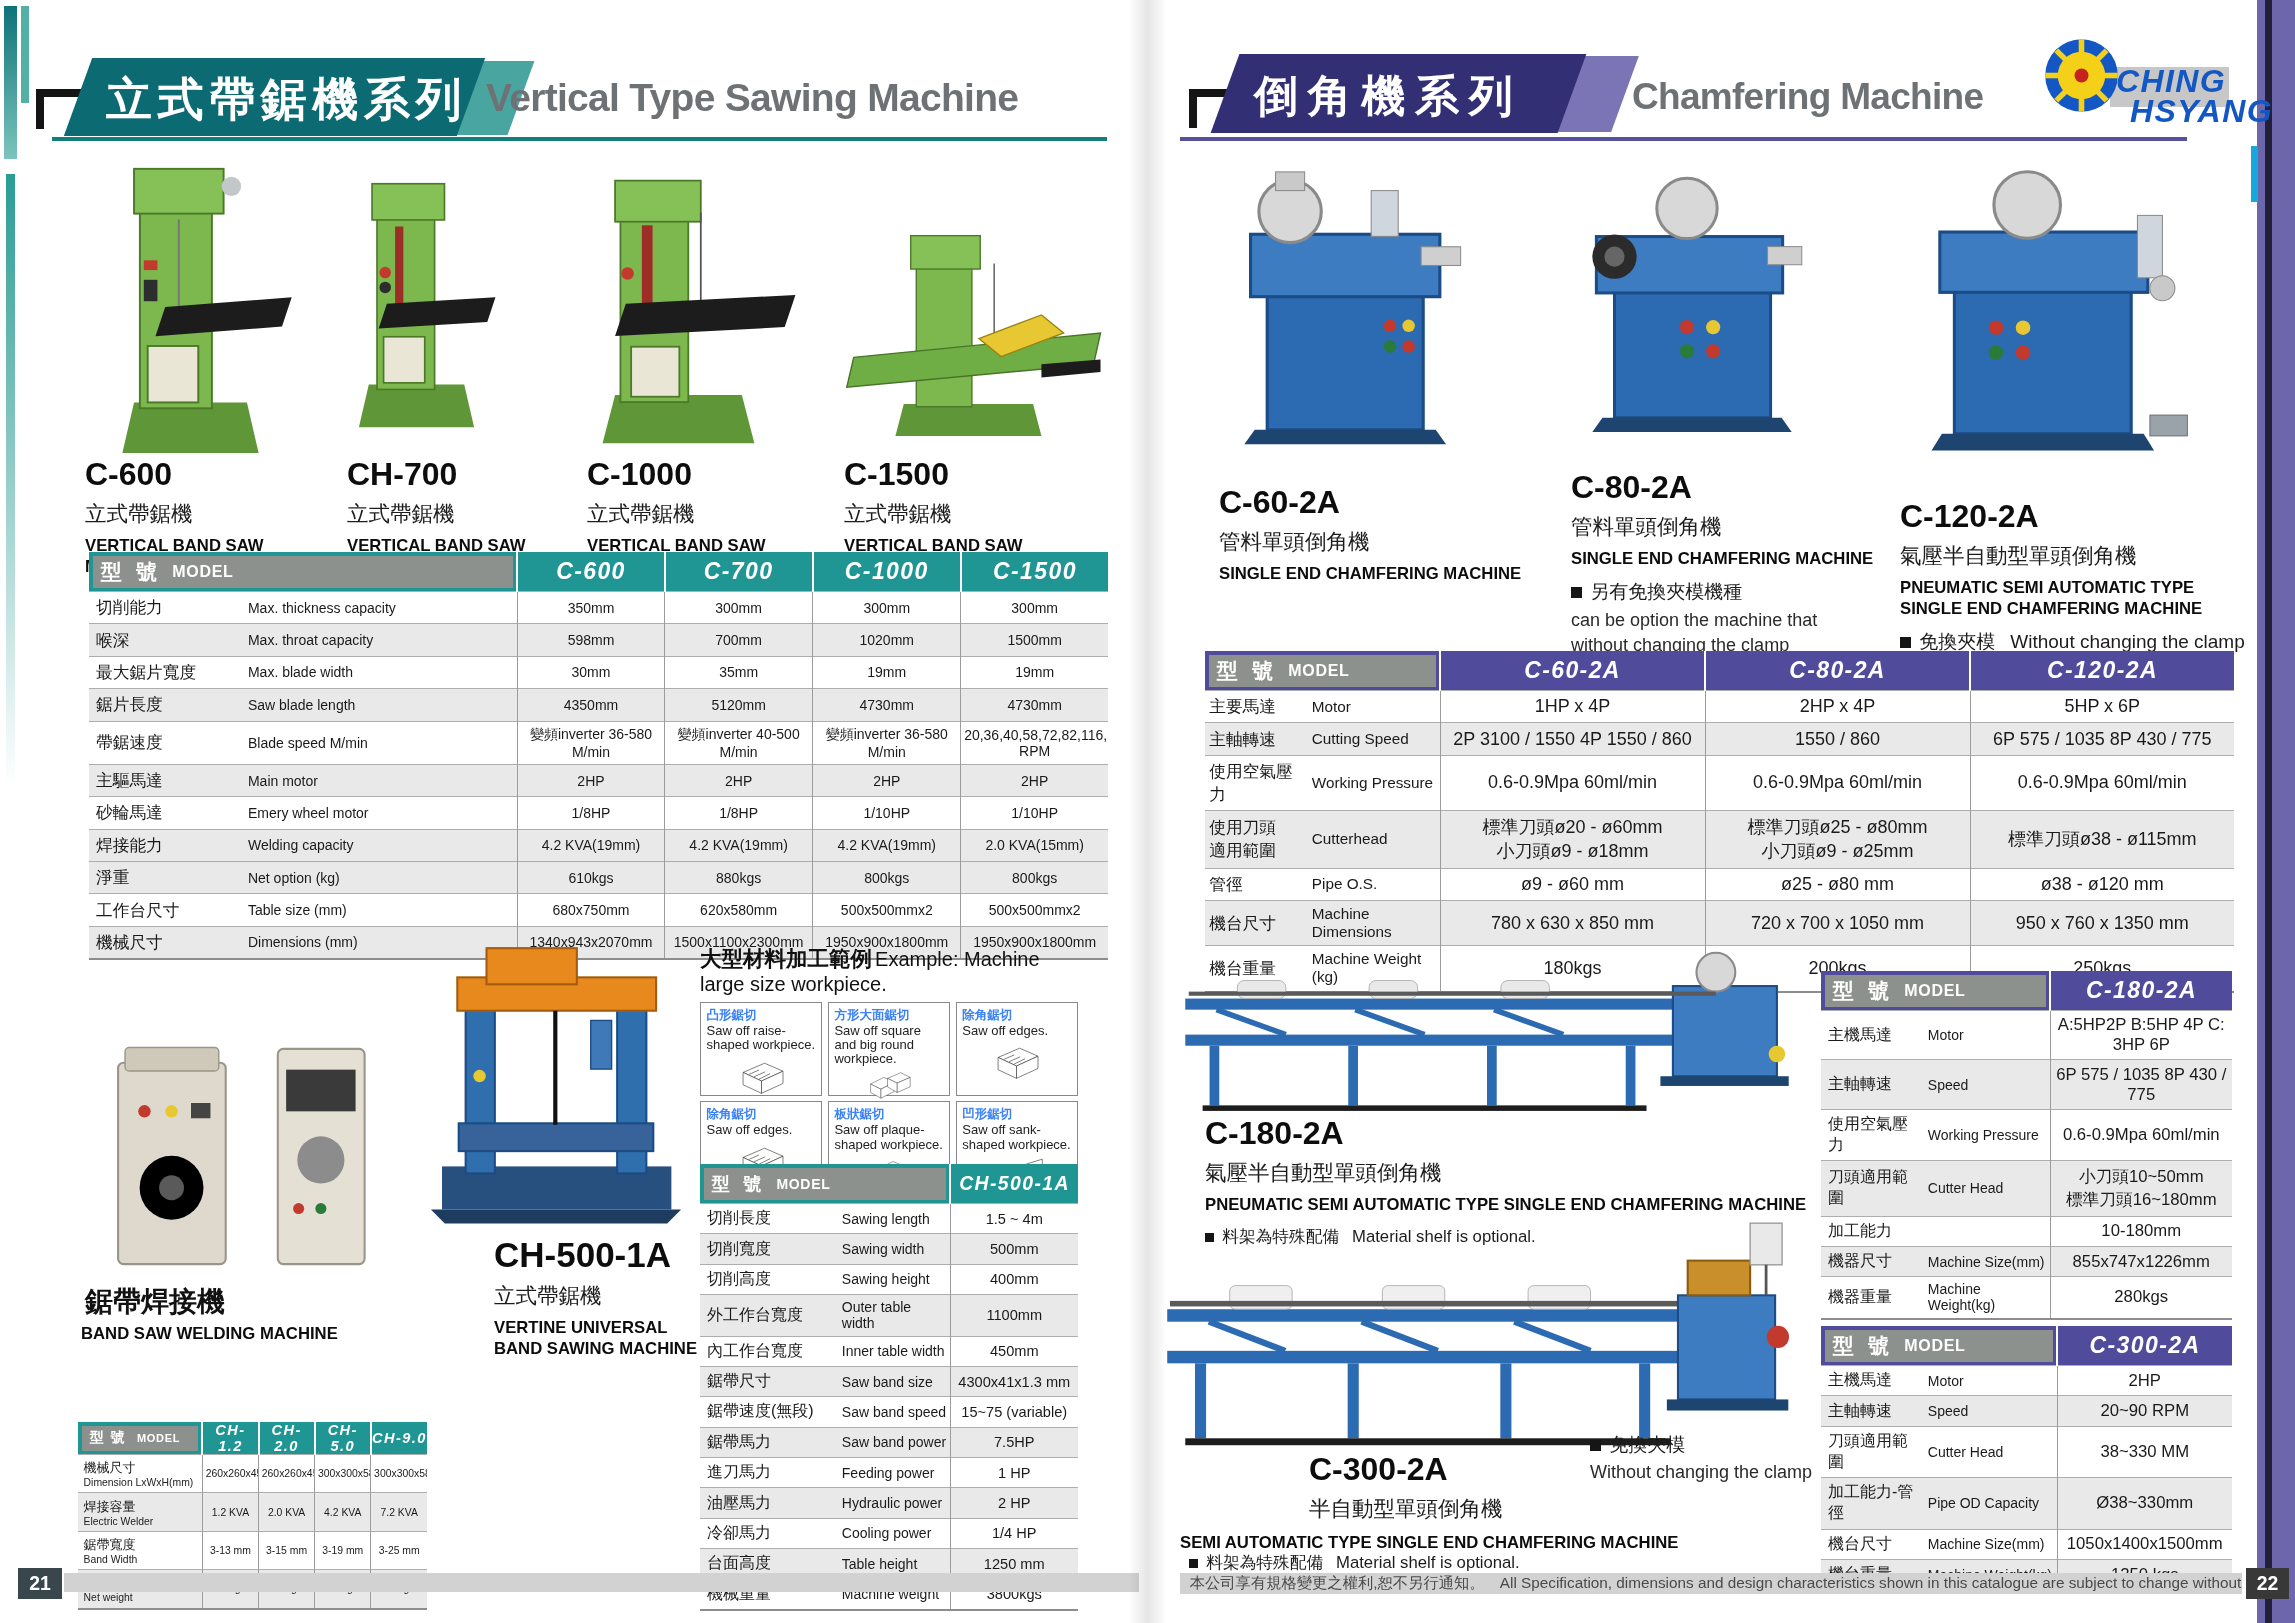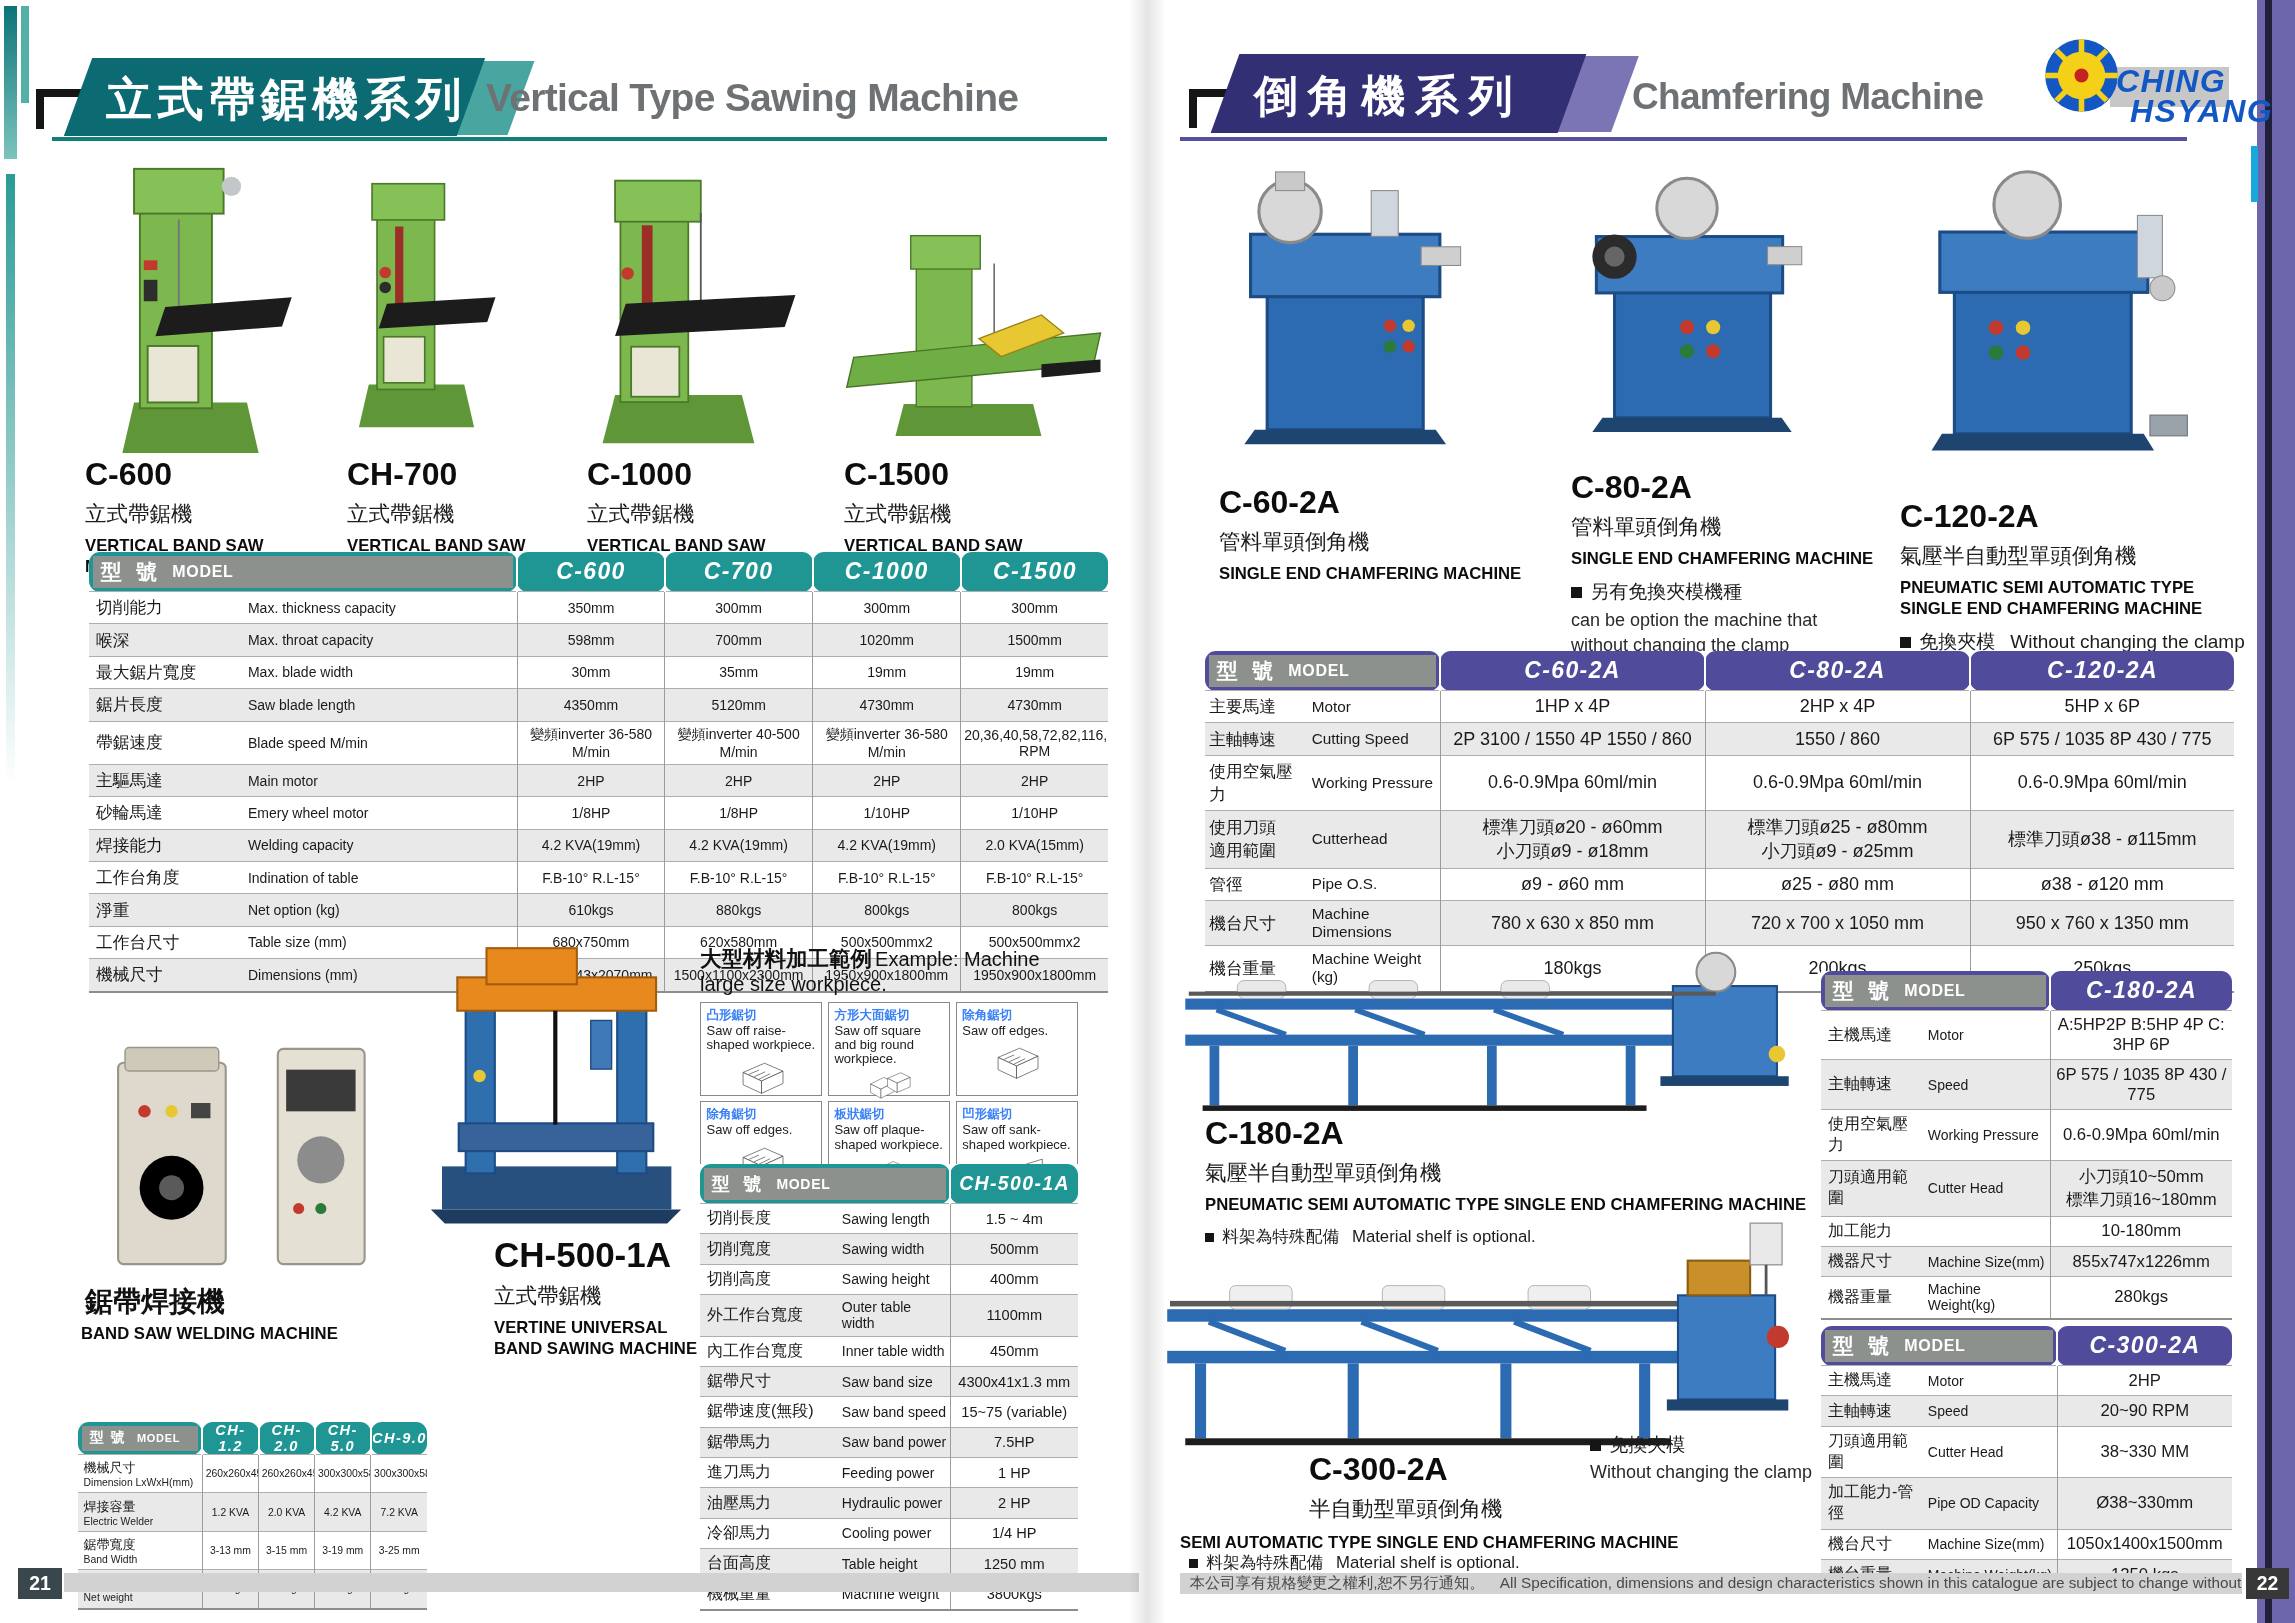--- a/index.html
+++ b/index.html
@@ -14,21 +14,21 @@
   .pname{font-weight:bold;font-size:32px;color:#0d0d0d;line-height:1.05;}
   .pzh{font-size:21.5px;color:#1c1c1c;margin-top:7px;}
   .pen{font-weight:bold;font-size:16.7px;color:#0d0d0d;margin-top:8.3px;line-height:1.25;}
   .note-line{font-size:19px;color:#1c1c1c;margin-top:9.7px;}
   .note-en{font-size:18px;color:#2a2a2a;margin-top:4.2px;}
   .sqbullet{display:inline-block;width:11px;height:11px;background:#151515;margin-right:8.3px;}
   
   table.spec{border-collapse:collapse;table-layout:fixed;width:100%;background:#fff;
              border-bottom:2.8px solid #8d8d8d;}
   .spec th,.spec td{padding:4.2px 2.8px;text-align:center;vertical-align:middle;white-space:pre-line;overflow:hidden;}
-  .spec thead th{height:32px;padding:0;border-radius:11px;}
+  .spec thead th{height:32px;padding:0;}
   .spec .hlabel{padding:3.5px;}
   .hbox{background:#8d918e;height:100%;display:flex;align-items:center;gap:11px;
         padding:1.4px 8.3px;box-sizing:border-box;}
   .hzh{color:#fff;font-weight:bold;font-size:21px;letter-spacing:4.2px;white-space:nowrap;}
   .hen{color:#fff;font-weight:bold;font-size:16px;letter-spacing:0.7px;}
   .hmodel{color:#fff;font-weight:bold;font-style:italic;font-size:23px;letter-spacing:1.4px;
           border-left:2.1px solid #fff;}
   .t-teal .hmodel,.t-teal .hlabel{background:#1f9693;}
   .t-purple .hmodel,.t-purple .hlabel{background:#504b9b;}
   .spec tbody td{border-top:1.4px solid #aeaeae;font-size:17.4px;color:#1a1a1a;}
@@ -226,28 +226,20 @@
           <td class="val">1/10HP</td>
           <td class="val">1/10HP</td>
         </tr>
         <tr class="alt">
           <td class="lzh">焊接能力</td>
           <td class="len">Welding capacity</td>
           <td class="val">4.2 KVA(19mm)</td>
           <td class="val">4.2 KVA(19mm)</td>
           <td class="val">4.2 KVA(19mm)</td>
           <td class="val">2.0 KVA(15mm)</td>
-        </tr>
-        <tr>
-          <td class="lzh">工作台角度</td>
-          <td class="len">Indination of table</td>
-          <td class="val">F.B-10°  R.L-15°</td>
-          <td class="val">F.B-10°  R.L-15°</td>
-          <td class="val">F.B-10°  R.L-15°</td>
-          <td class="val">F.B-10°  R.L-15°</td>
         </tr>
         <tr class="alt">
           <td class="lzh">淨重</td>
           <td class="len">Net option (kg)</td>
           <td class="val">610kgs</td>
           <td class="val">880kgs</td>
           <td class="val">800kgs</td>
           <td class="val">800kgs</td>
         </tr>
         <tr>

